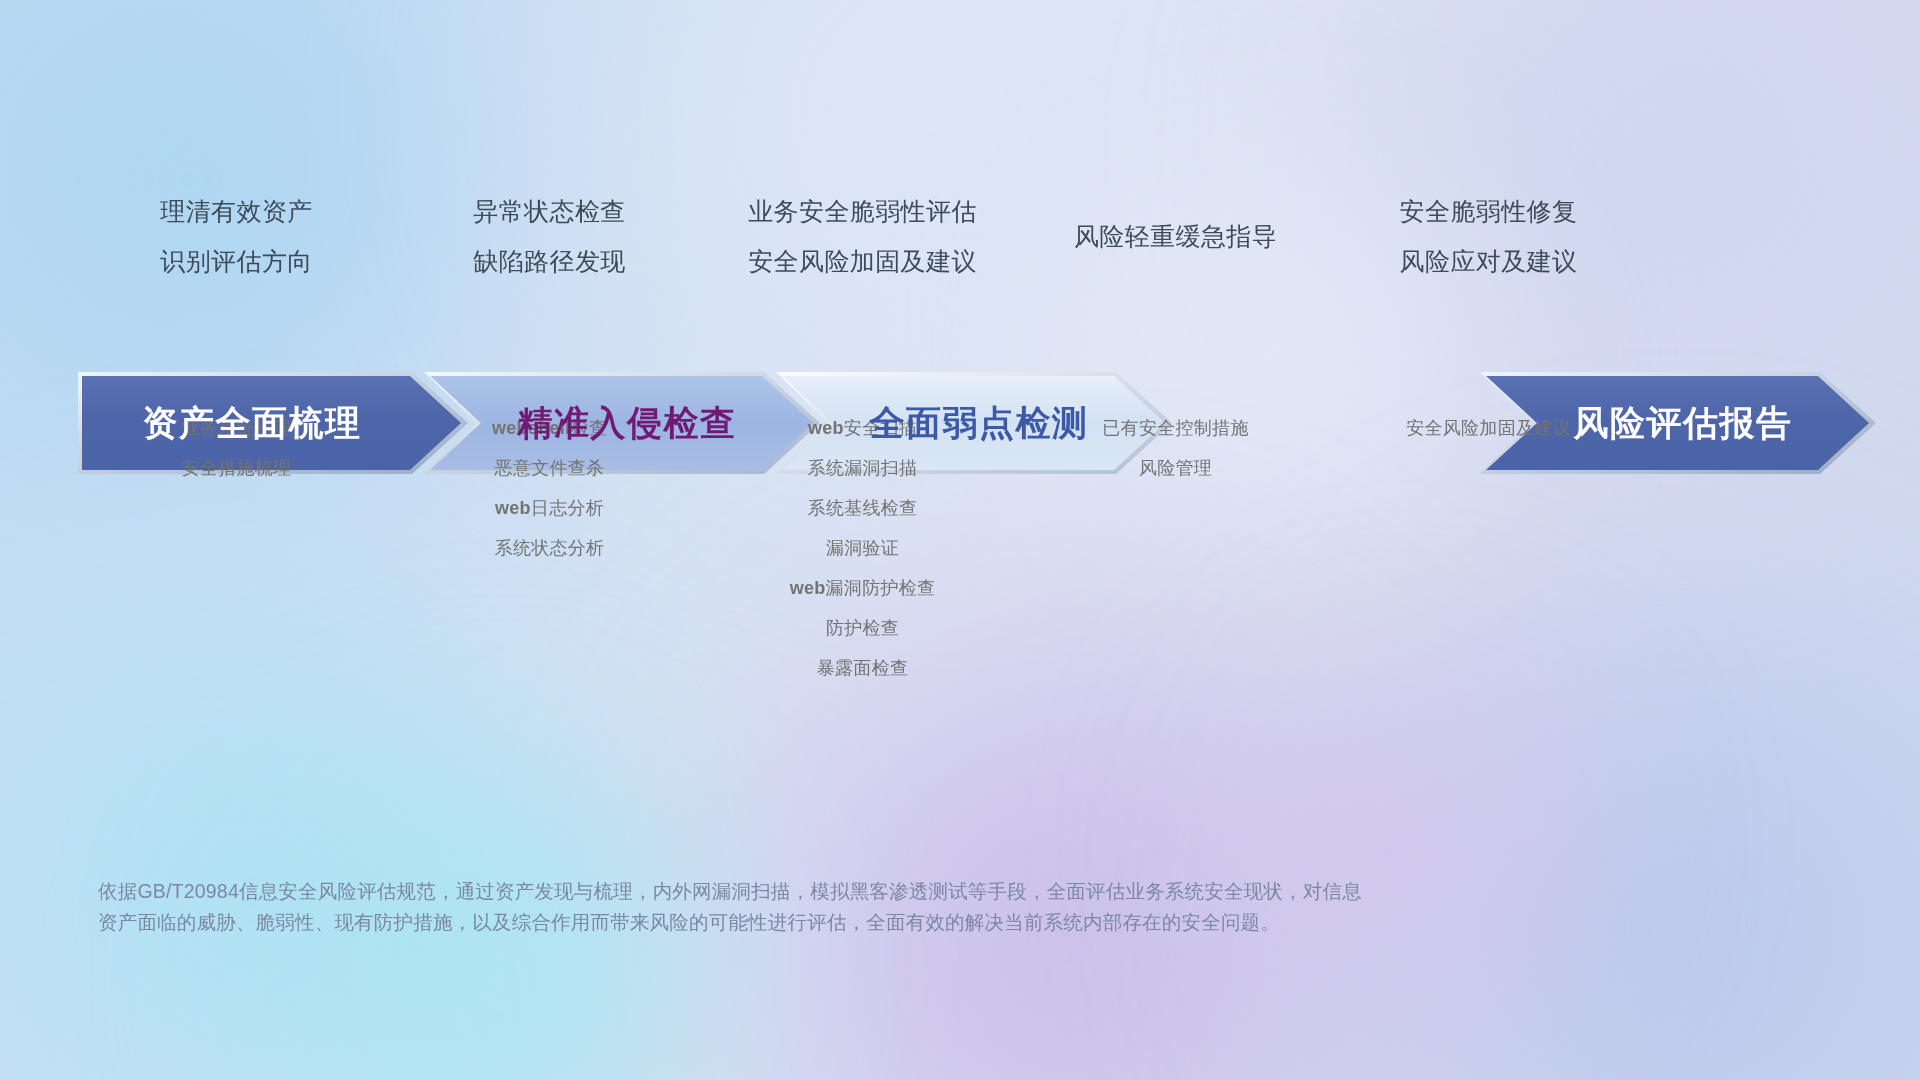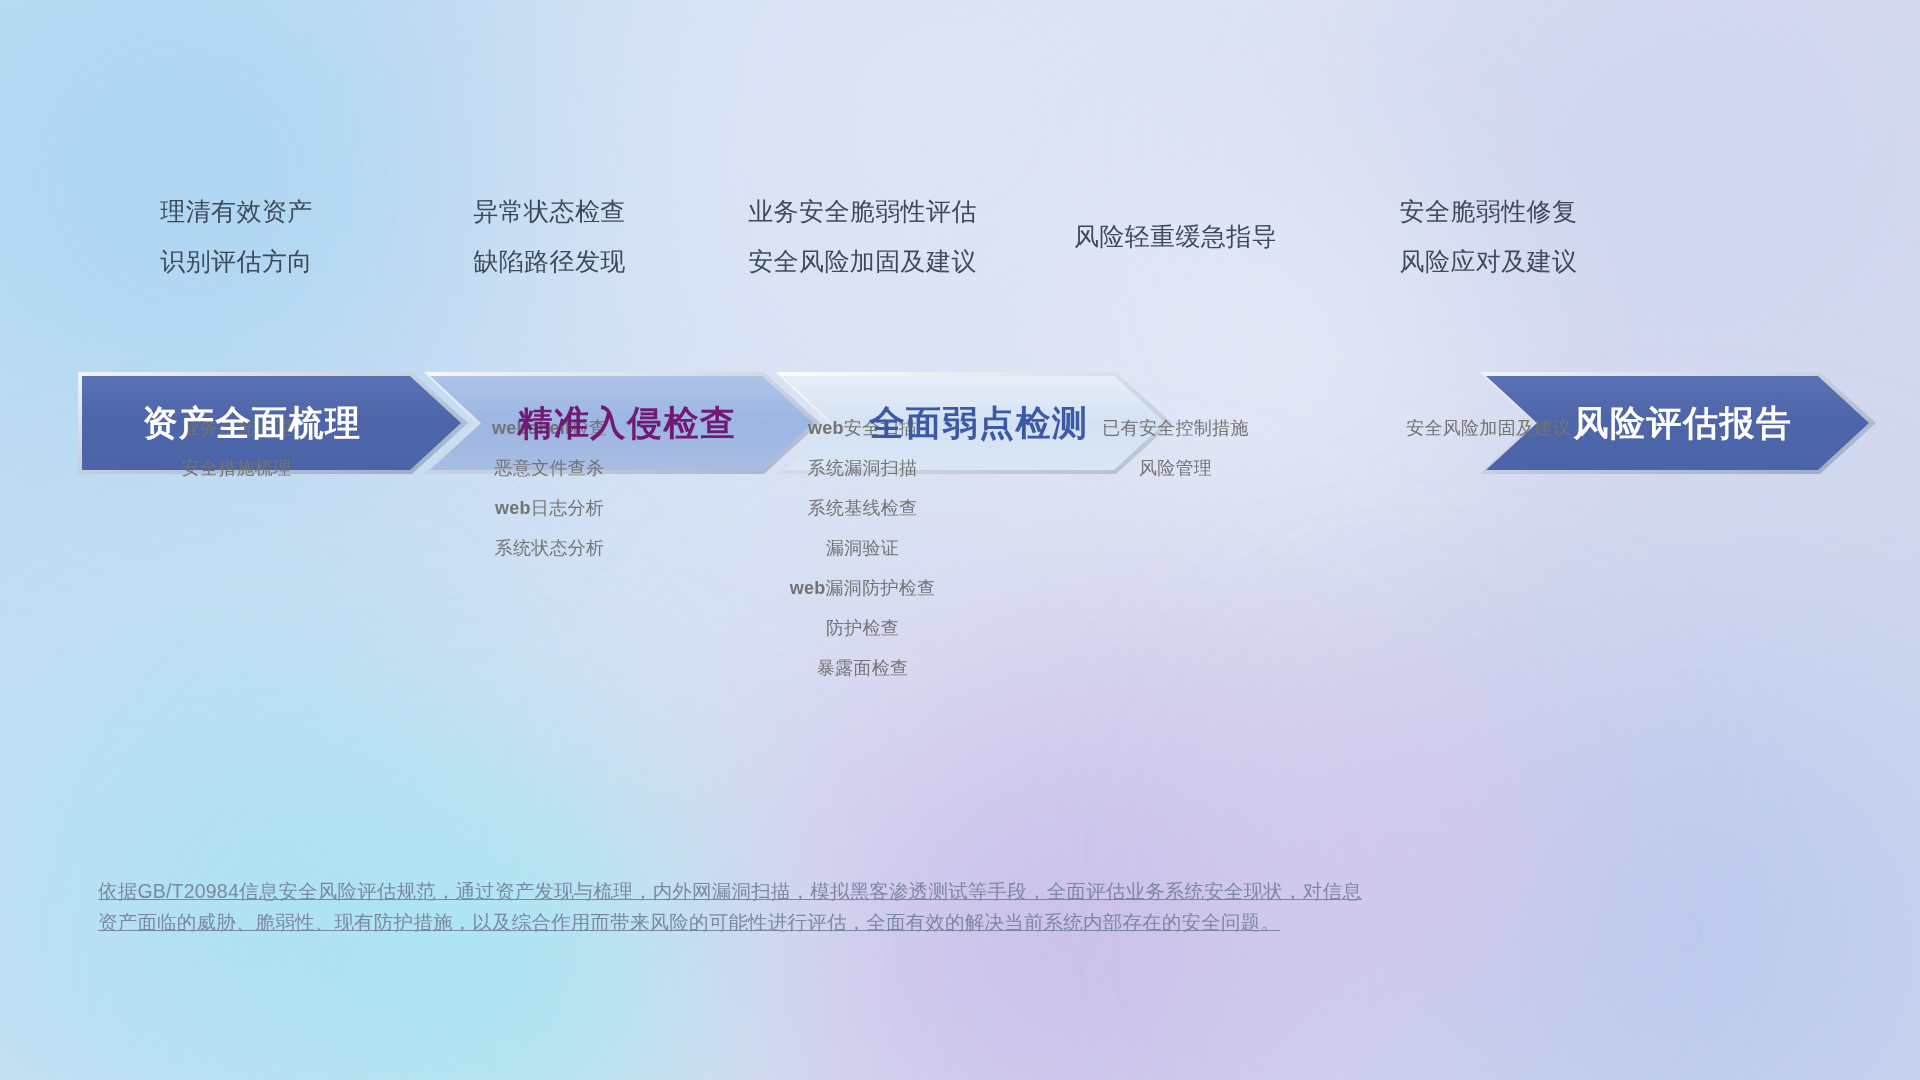--- a/index.html
+++ b/index.html
@@ -79,21 +79,21 @@
   .bot-item b { font-weight:bold; }
 
   
   #footer {
     position:absolute; left:98px; top:876px; width:1530px;
     color:#7b88a3;
     font-size:19.5px;
     line-height:31px;
     letter-spacing:0.2px;
   }
-  #footer div { white-space:nowrap;text-decoration:underline; }
+  #footer div { white-space:nowrap; }
 </style>
 </head>
 <body>
 
 <div id="bg">
   <div id="bg-base"></div>
   <div class="blob" id="b1"></div>
   <div class="blob" id="b2"></div>
   <div class="blob" id="b3"></div>
   <div class="blob" id="b8"></div>

